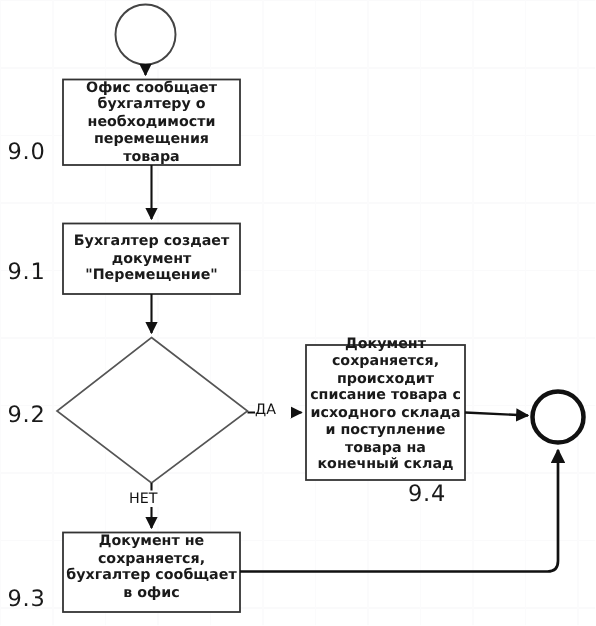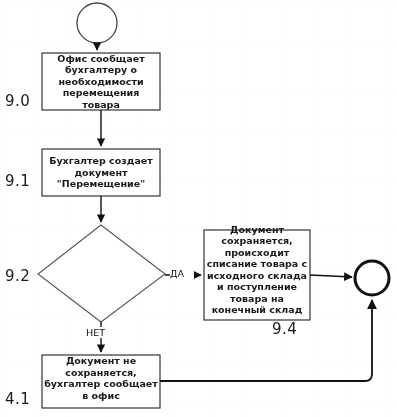--- a/index.html
+++ b/index.html
@@ -99,21 +99,21 @@
     <line x1="310" y1="275" x2="352" y2="277" stroke="#111111" stroke-width="1.6" marker-end="url(#arrowThick)"></line>
 
     <line x1="101" y1="322" x2="101" y2="352" stroke="#111111" stroke-width="1.4" marker-end="url(#arrow)"></line>
 
     <path d="M 160 381 L 365 381 Q 372 381 372 374 L 372 300" fill="none" stroke="#111111" stroke-width="1.8" marker-end="url(#arrowThick)"></path>
   </svg>
 
   <div class="step-label" style="left:5px; top:92px;">9.0</div>
   <div class="step-label" style="left:5px; top:172px;">9.1</div>
   <div class="step-label" style="left:5px; top:267px;">9.2</div>
-  <div class="step-label" style="left:5px; top:390px;">4.1</div>
+  <div class="step-label" style="left:5px; top:390px;">9.3</div>
   <div class="step-label" style="left:272px; top:320px;">9.4</div>
 
   <div class="node-text" style="left:44px; top:55px; width:114px; height:53px;">
     <span>Офис сообщает бухгалтеру о необходимости перемещения товара</span>
   </div>
 
   <div class="node-text" style="left:44px; top:151px; width:114px; height:43px;">
     <span>Бухгалтер создает документ "Перемещение"</span>
   </div>
 

